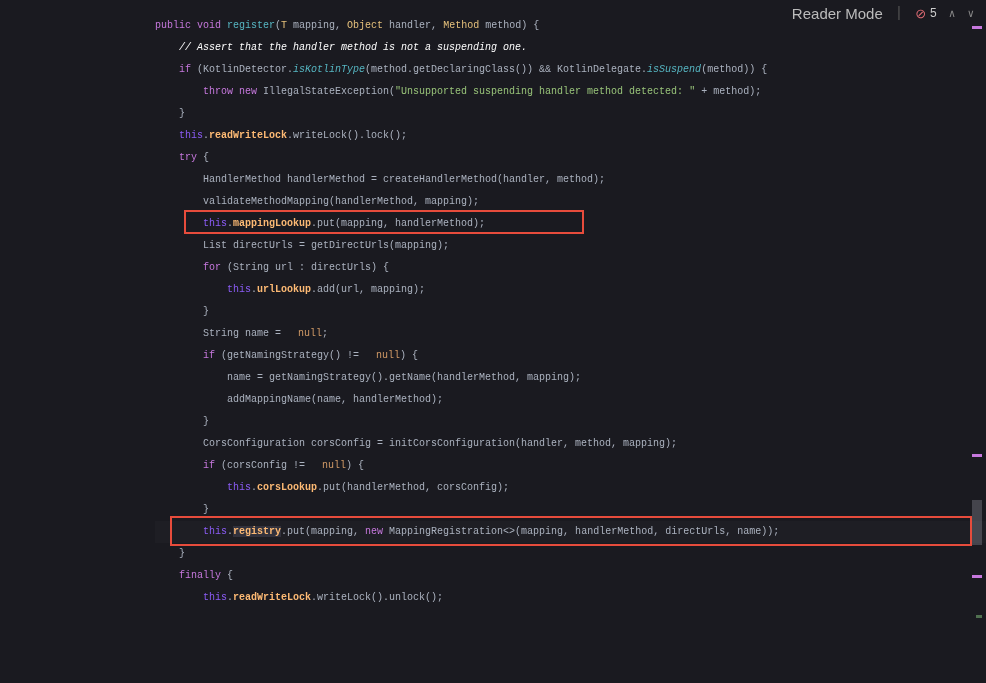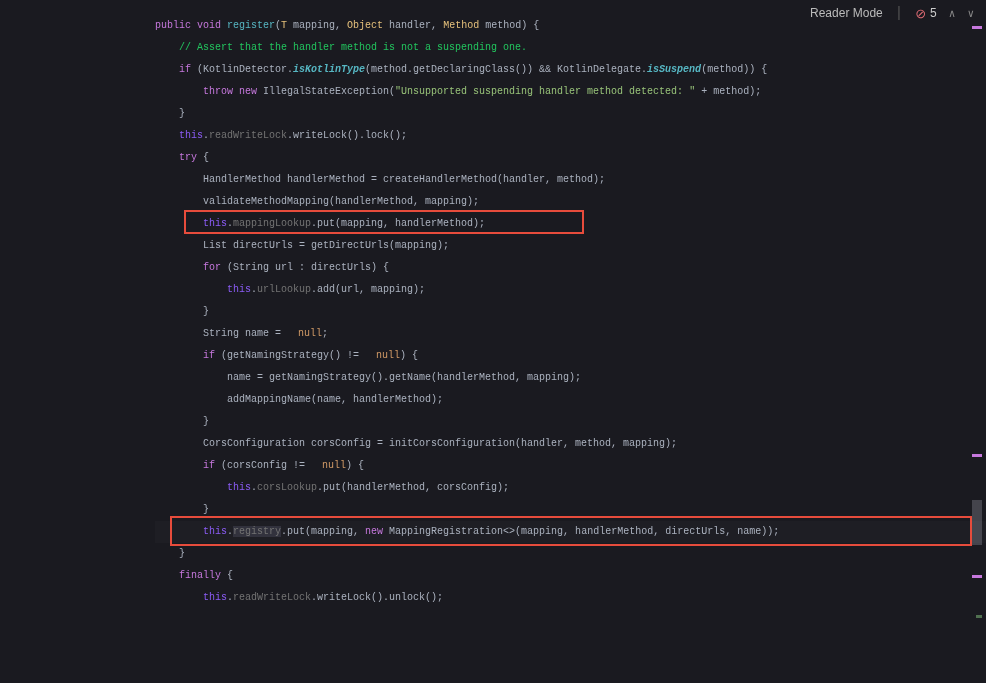--- a/index.html
+++ b/index.html
@@ -31,21 +31,21 @@
       position: absolute;
       top: 0;
       left: 140px;
       display: flex;
       gap: 6px;
       align-items: center;
       color: #666;
     }
     .reader-mode {
       color: #bbb;
-      font-size: 12px;
+      font-size: 15px;
       font-family: -apple-system, BlinkMacSystemFont, 'Segoe UI', sans-serif;
     }
     .error-badge {
       display: flex;
       align-items: center;
       gap: 4px;
       color: #ccc;
       font-size: 12px;
       font-family: -apple-system, BlinkMacSystemFont, 'Segoe UI', sans-serif;
     }
@@ -69,27 +69,27 @@
       font-size: 10px;
       margin-left: 27px;
     }
     .line {
       position: relative;
     }
     .kw { color: #c678dd; }
     .type { color: #e5c07b; }
     .fn { color: #56b6c2; }
     .this { color: #8b5cf6; }
-    .field { color: #737373; }
+    .field { color: #fdba74; font-weight: bold; }
     .str { color: #98c379; }
-    .comment { color: #22c55e; }
+    .comment { color: #ffffff; font-style: italic; }
     .null { color: #d19a66; padding-left: 11px; }
     .op { color: #abb2bf; }
     .var { color: #abb2bf; }
-    .method-italic { font-style: italic; color: #56b6c2; font-weight: bold; }
+    .method-italic { font-style: italic; color: #56b6c2; }
     .highlight-box {
       position: absolute;
       border: 2px solid #e74c3c;
       pointer-events: none;
     }
     .selected-bg {
       background: rgba(100, 100, 120, 0.3);
     }
     .cursor-line {
       background: rgba(255, 255, 255, 0.02);

